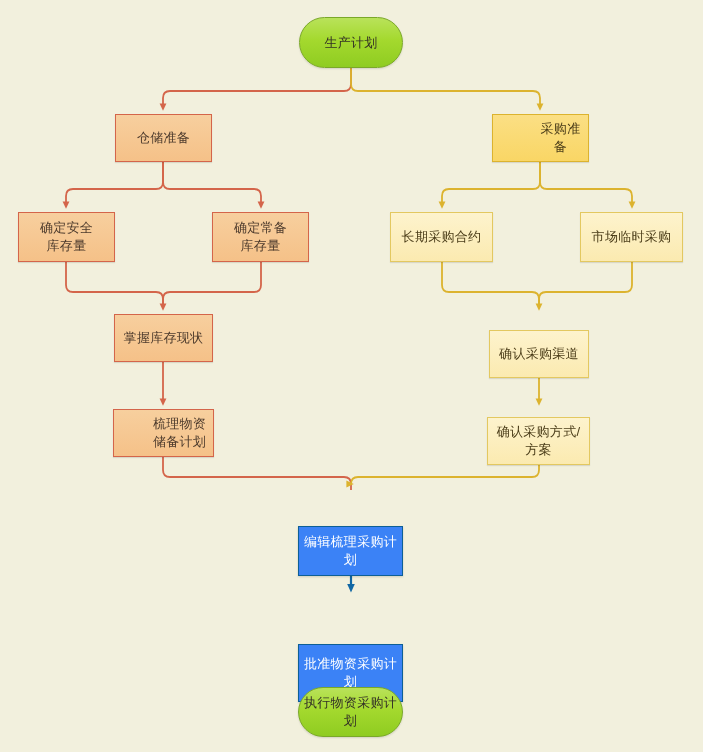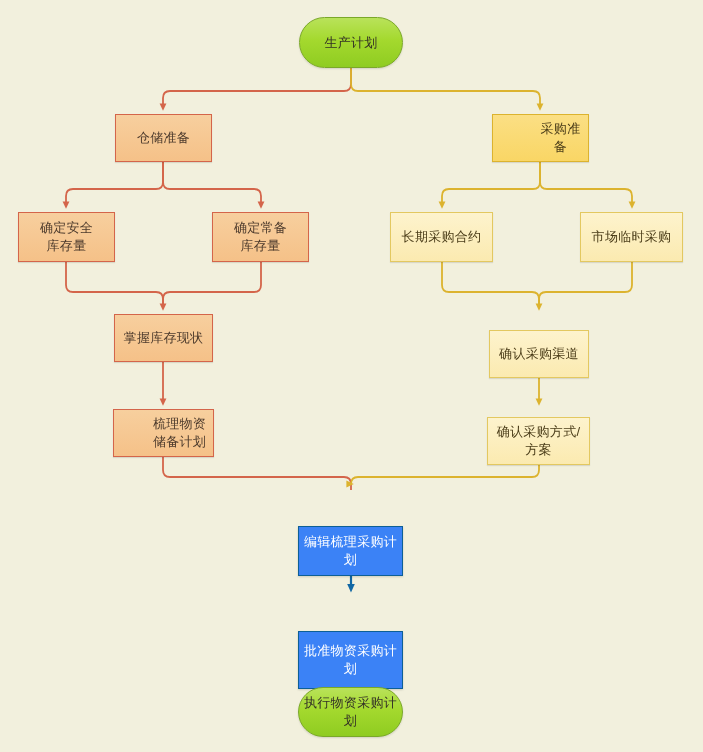--- a/index.html
+++ b/index.html
@@ -183,21 +183,21 @@
   </div>
 
   <div class="node gold-light" style="left:487px; top:409px; width:103px; height:48px;margin-top:8px;">
     <span class="label">确认采购方式/方案</span>
   </div>
 
   <div class="node blue" style="left:298px; top:490px; width:105px; height:50px;">
     <span class="label">编辑梳理采购计划</span>
   </div>
 
-  <div class="node blue" style="left:298px; top:595px; width:105px; height:58px;justify-content:center;">
+  <div class="node blue" style="left:298px; top:608px; width:105px; height:58px;justify-content:center;">
     <span class="label">批准物资采购计划</span>
   </div>
 
   <div class="node terminator" style="left:298px; top:687px; width:105px; height:50px;">
     <span class="label">执行物资采购计划</span>
   </div>
 
 </div>
 
 </body></html>

